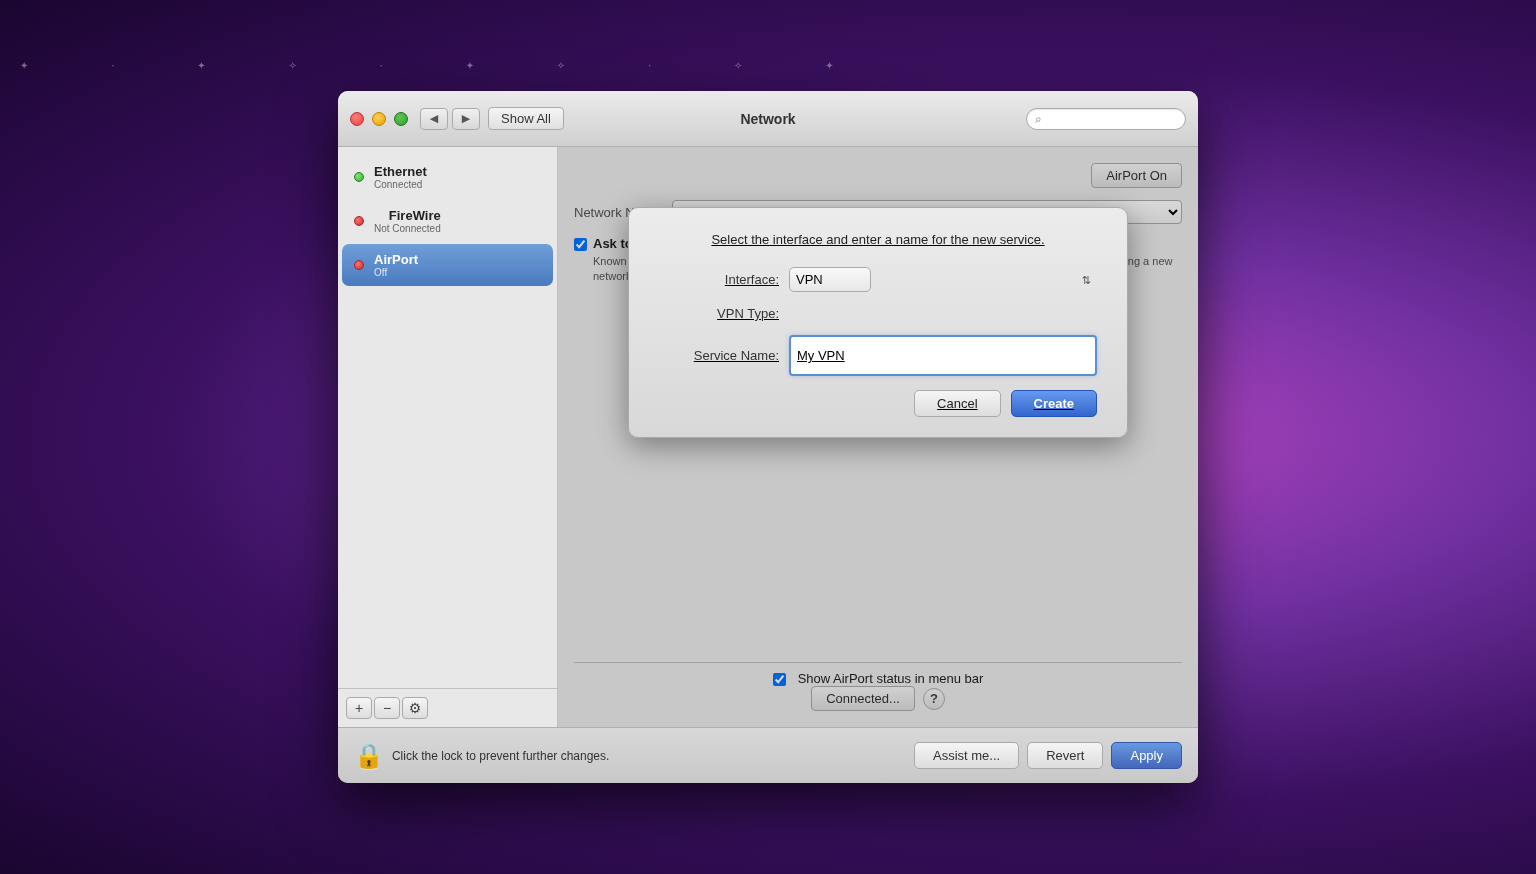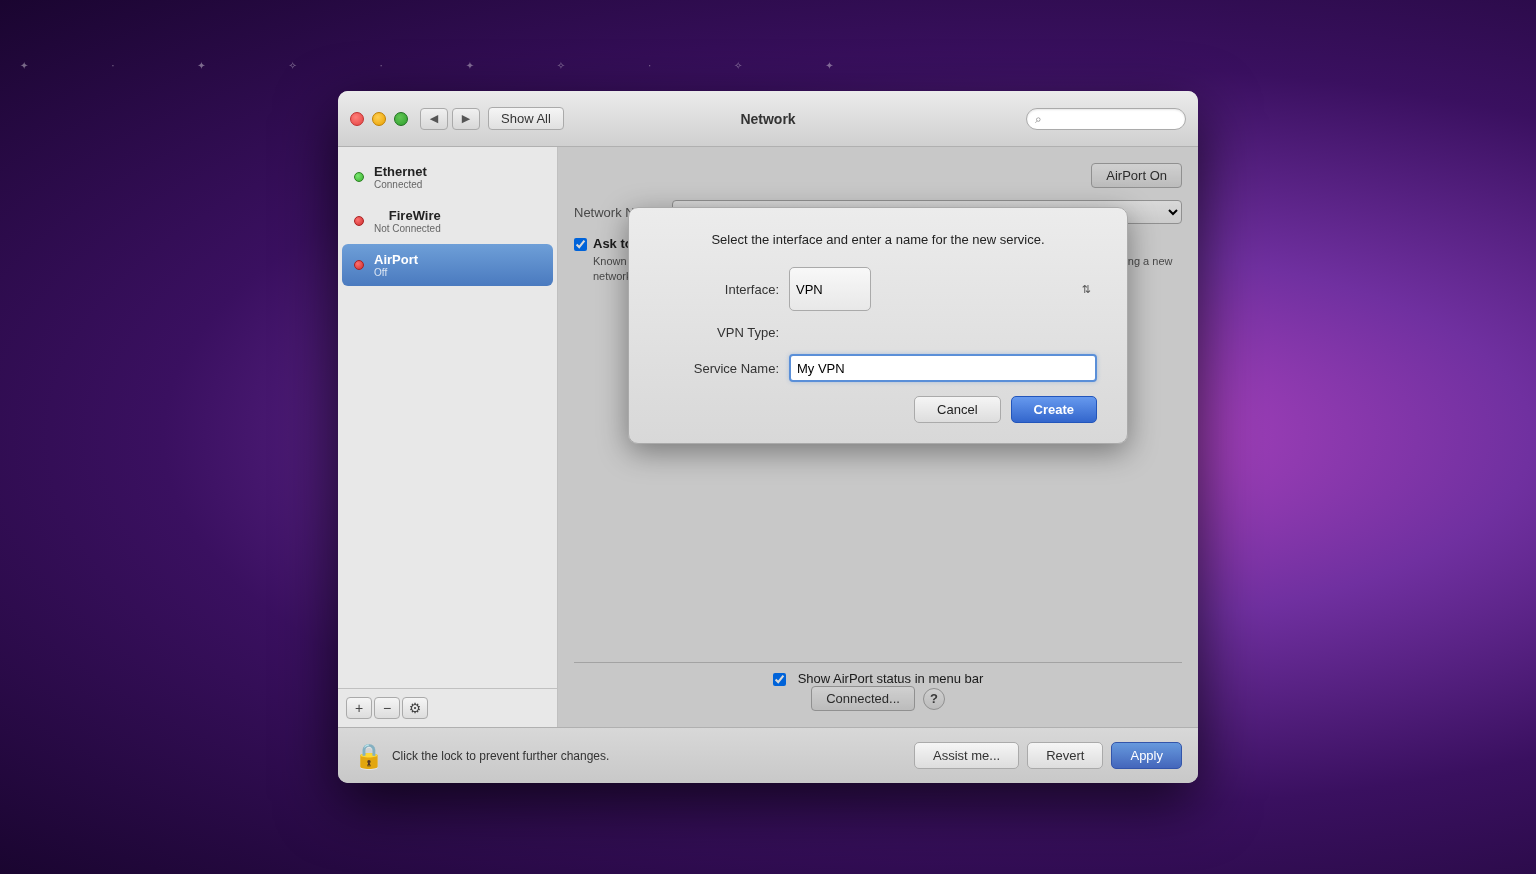--- a/index.html
+++ b/index.html
@@ -152,20 +152,21 @@
       display: flex;
       align-items: center;
       padding: 8px 12px;
       cursor: pointer;
       border-radius: 6px;
       margin: 1px 4px;
     }
 
     .sidebar-item.selected {
       background: linear-gradient(180deg, #6e9fd8 0%, #4a7abf 100%);
+      border-radius: 7px;
     }
 
     .sidebar-item-dot {
       width: 10px;
       height: 10px;
       border-radius: 50%;
       margin-right: 10px;
       flex-shrink: 0;
     }
 
@@ -351,20 +352,21 @@
     
     .dialog-overlay {
       position: absolute;
       top: 0; left: 0; right: 0; bottom: 0;
       background: rgba(0,0,0,0.15);
       display: flex;
       justify-content: center;
       align-items: flex-start;
       padding-top: 60px;
       z-index: 100;
+      text-decoration: underline;
     }
 
     .dialog {
       background: linear-gradient(180deg, #ececec 0%, #d8d8d8 100%);
       border: 1px solid #aaa;
       border-radius: 10px;
       box-shadow: 0 8px 30px rgba(0,0,0,0.4);
       width: 500px;
       padding: 24px 30px 20px 30px;
     }
@@ -386,21 +388,21 @@
       font-size: 13px;
       color: #333;
       text-align: right;
       width: 120px;
       margin-right: 10px;
       flex-shrink: 0;
     }
 
     .dialog-select {
       flex: 1;
-      height: 44px;
+      height: 25px;
       border: 1px solid #aaa;
       border-radius: 5px;
       background: linear-gradient(180deg, #f8f8f8 0%, #e8e8e8 100%);
       font-size: 13px;
       padding: 0 24px 0 6px;
       appearance: none;
       -webkit-appearance: none;
       cursor: pointer;
       position: relative;
     }
@@ -416,21 +418,21 @@
       right: 6px;
       top: 50%;
       transform: translateY(-50%);
       font-size: 11px;
       color: #555;
       pointer-events: none;
     }
 
     .dialog-input {
       flex: 1;
-      height: 28px;
+      height: 41px;
       border: 2px solid #5a8fd8;
       border-radius: 4px;
       padding: 0 6px;
       font-size: 13px;
       background: white;
       outline: none;
       box-shadow: 0 0 4px rgba(90,143,216,0.4);
     }
 
     .dialog-buttons {

